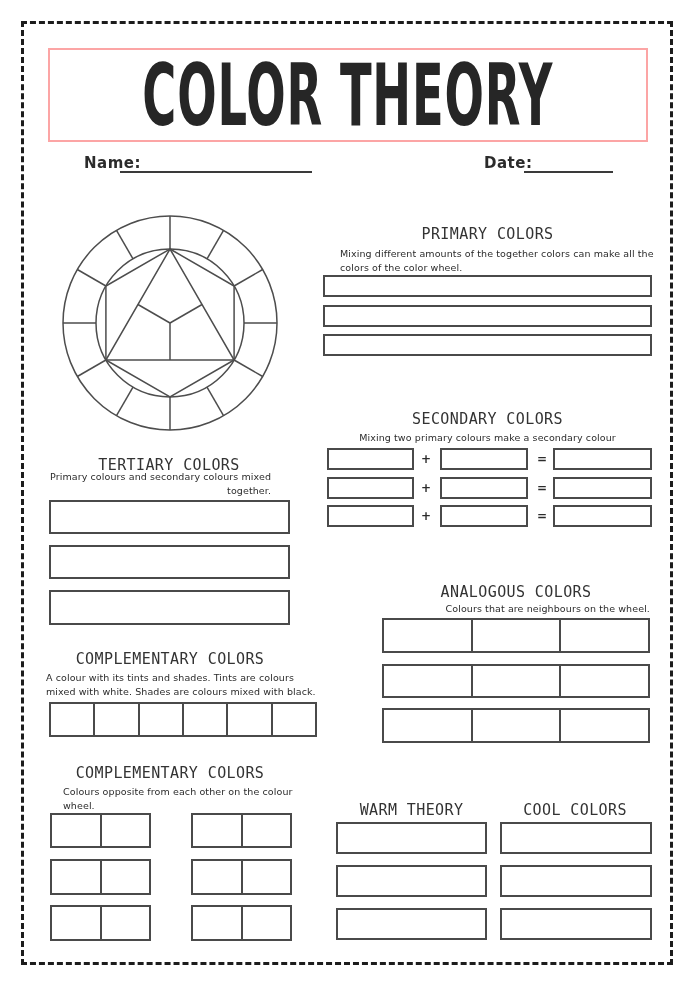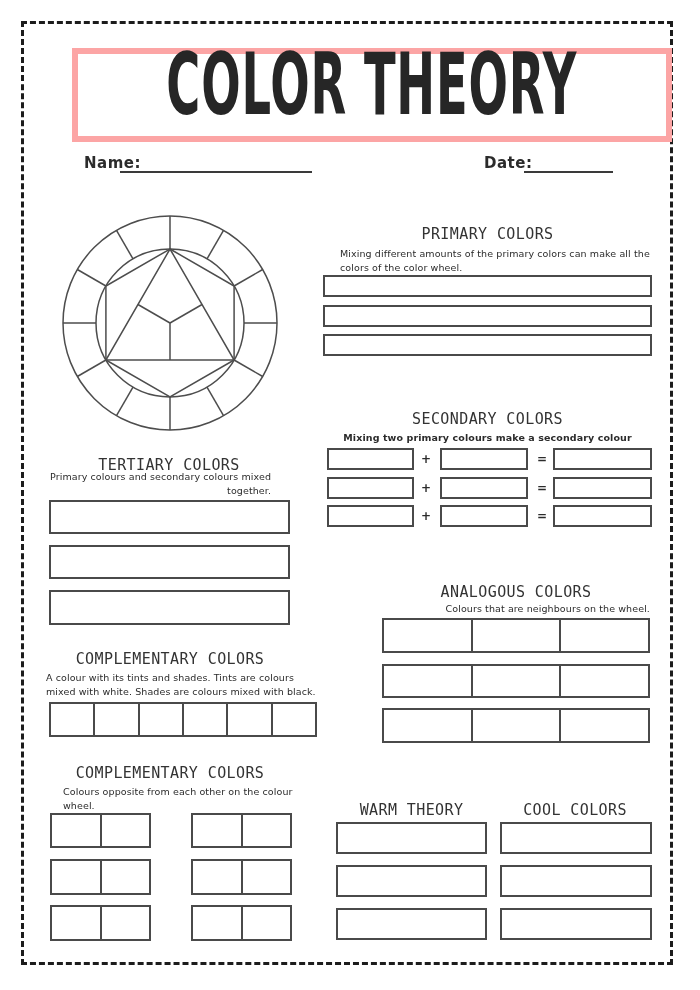--- a/index.html
+++ b/index.html
@@ -10,22 +10,22 @@
   .page{
     position:relative; width:700px; height:990px; background:var(--bg);
     font-family:"DejaVu Sans", sans-serif; overflow:hidden;
   }
   .dashed-frame{
     position:absolute; left:21px; top:21px; width:652px; height:944px;
     border:3px dashed var(--frame); box-sizing:border-box; pointer-events:none;
   }
   .title-box{
     position:absolute; left:48px; top:48px; width:600px; height:94px;
-    border:6px solid #fca5a5; box-sizing:border-box;
-    display:flex; justify-content:center; background:var(--bg);margin-left:24px;
+    border:2px solid #fca5a5; box-sizing:border-box;
+    display:flex; align-items:center; justify-content:center; background:var(--bg);
   }
   .title-text{
     font-weight:bold; font-size:58px; letter-spacing:1px; color:var(--title);
     white-space:nowrap; transform:scale(0.80,1.48); transform-origin:center;
   }
   .hand-label{
     position:absolute; font-weight:bold; font-size:15px; letter-spacing:.5px;
     color:var(--ink); white-space:nowrap;
   }
   .write-line{position:absolute; height:0; border-bottom:2px solid #3a3a3a;}
@@ -95,29 +95,29 @@
     <polygon points="0,-74 64.09,37 -64.09,37"></polygon>
     <g>
       <line x1="0" y1="0" x2="32.04" y2="-18.5"></line>
       <line x1="0" y1="0" x2="-32.04" y2="-18.5"></line>
       <line x1="0" y1="0" x2="0" y2="37"></line>
     </g>
   </svg>
 
   <div class="h-section" style="left:323px; top:225px; width:329px;">PRIMARY COLORS</div>
   <div class="desc" style="left:340px; top:247px;">
-    <div>Mixing different amounts of the primary colors can make all the</div>
+    <div>Mixing different amounts of the together colors can make all the</div>
     <div>colors of the color wheel.</div>
   </div>
   <div class="abox" style="left:323px; top:275px; width:329px; height:22px;"></div>
   <div class="abox" style="left:323px; top:305px; width:329px; height:22px;"></div>
   <div class="abox" style="left:323px; top:334px; width:329px; height:22px;"></div>
 
   <div class="h-section" style="left:323px; top:410px; width:329px;">SECONDARY COLORS</div>
-  <div class="desc centered" style="left:323px; top:431px; width:329px;font-weight:bold;">
+  <div class="desc centered" style="left:323px; top:431px; width:329px;">
     <div>Mixing two primary colours make a secondary colour</div>
   </div>
   <div class="sec-row" style="top:448px;">
     <div class="abox b1"></div>
     <span class="op plus">+</span>
     <div class="abox b2"></div>
     <span class="op equals">=</span>
     <div class="abox b3"></div>
   </div>
   <div class="sec-row" style="top:477px;">

